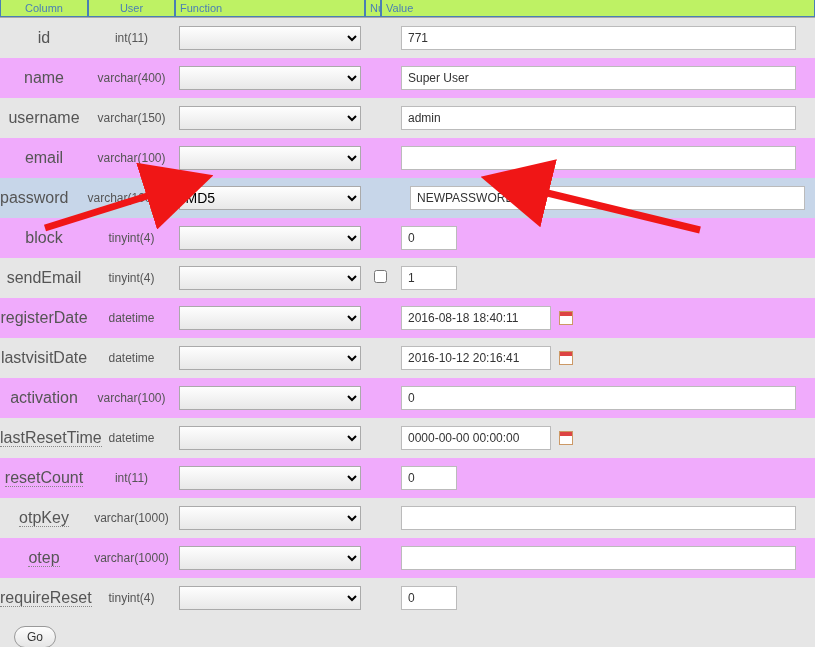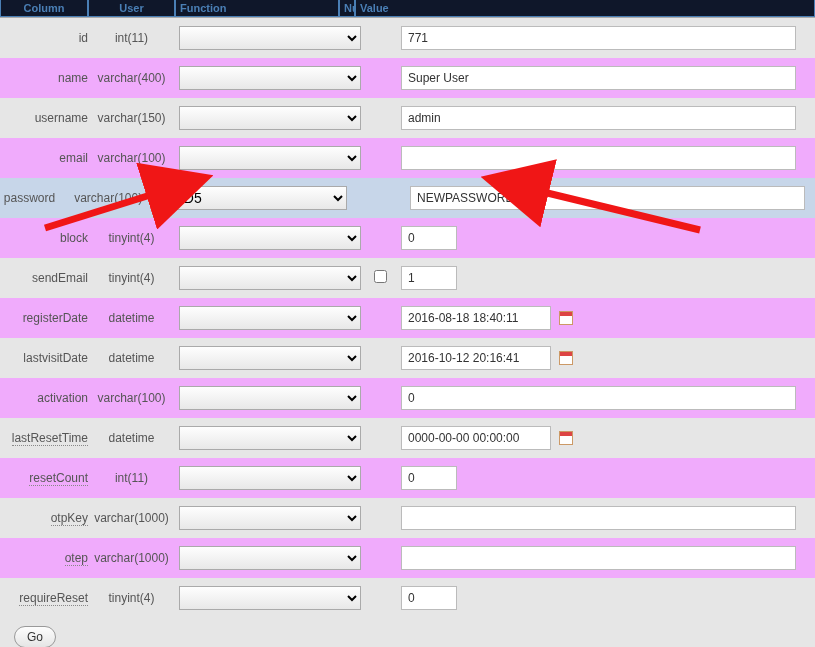--- a/index.html
+++ b/index.html
@@ -9,49 +9,49 @@
     background: #fff;
     width: 815px;
     color: #333;
   }
   .header-row {
     display: flex;
     background: #fff;
     border-bottom: 1px solid #aaa;
   }
   .header-cell {
-    background: #0f172a;
+    background: #bef264;
     border: 1px solid #4a7fb5;
     border-top: none;
     padding: 2px 4px;
     color: #4a7fb5;
-    font-weight: bold;
+    font-weight: normal;
     font-size: 11px;
   }
   .col-column { width: 88px; text-align: center; }
   .col-type { width: 87px; text-align: center; }
-  .col-function { width: 164px; }
+  .col-function { width: 190px; }
   .col-null { width: 16px; text-align: center; }
   .col-value { flex: 1; }
 
   .field-row {
     display: flex;
     align-items: center;
     padding: 6px 0;
     min-height: 40px;
   }
   .odd { background: #e6e6e6; }
   .even { background: #f0abfc; }
   .highlight { background: #c7d6e9; gap: 19px; }
 
   .cell-column {
     width: 88px;
-    text-align: right;
+    text-align: center;
     color: #555;
-    font-size: 12px;
+    font-size: 16px;
   }
   .cell-column .dotted { border-bottom: 1px dotted #888; }
   .cell-type {
     width: 87px;
     text-align: center;
     color: #555;
     font-size: 12px;
   }
   .cell-func {
     width: 190px;

